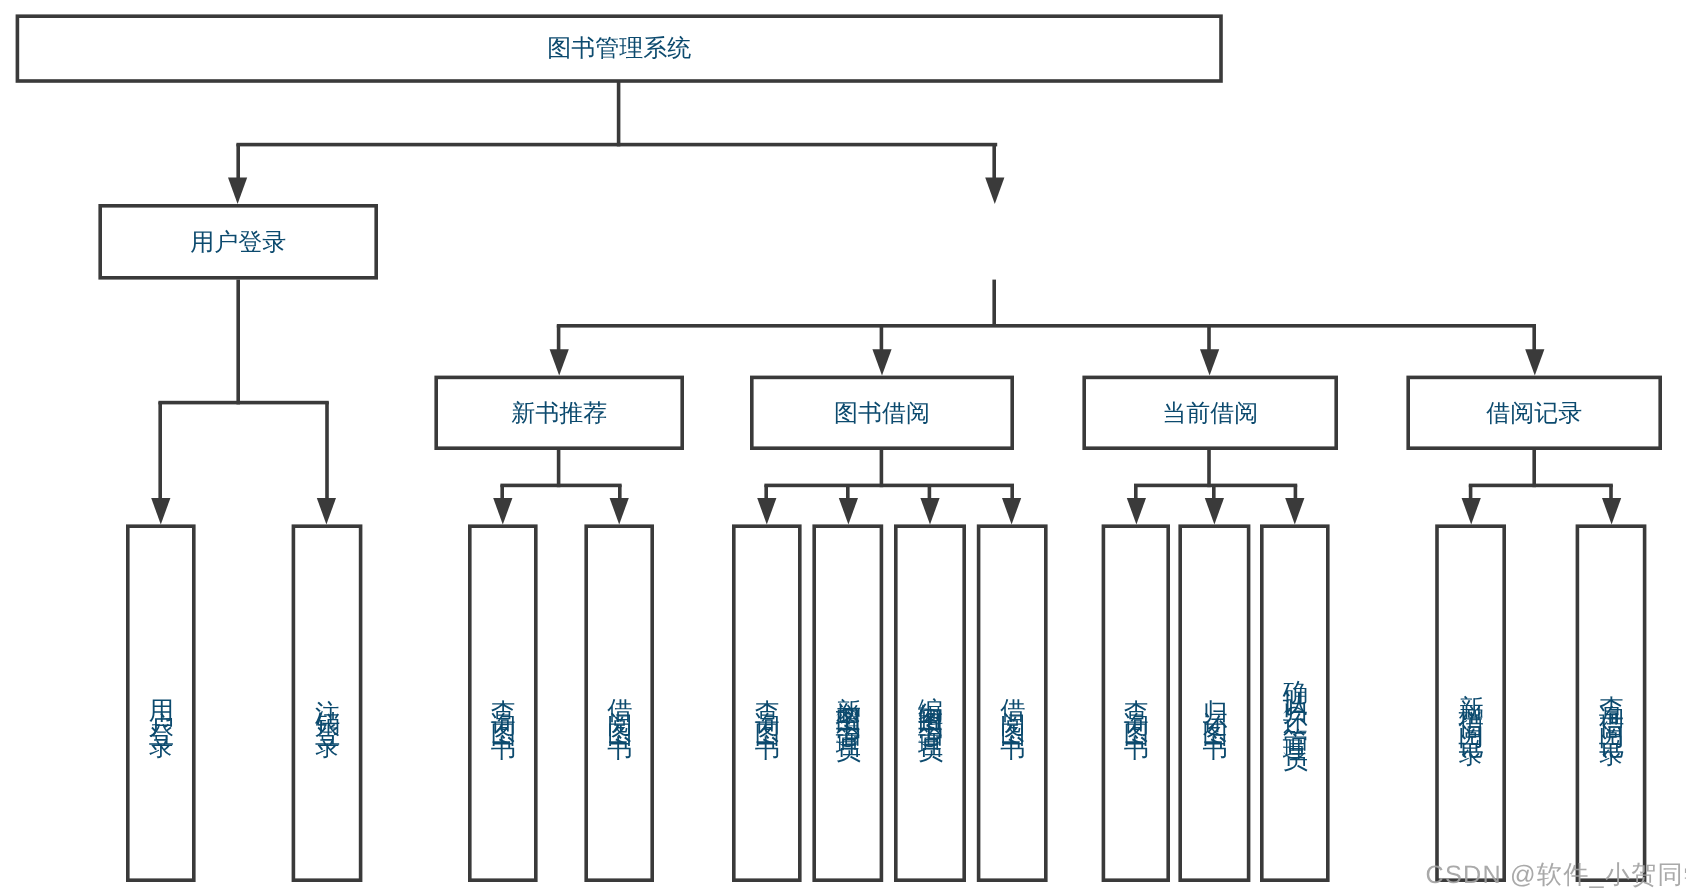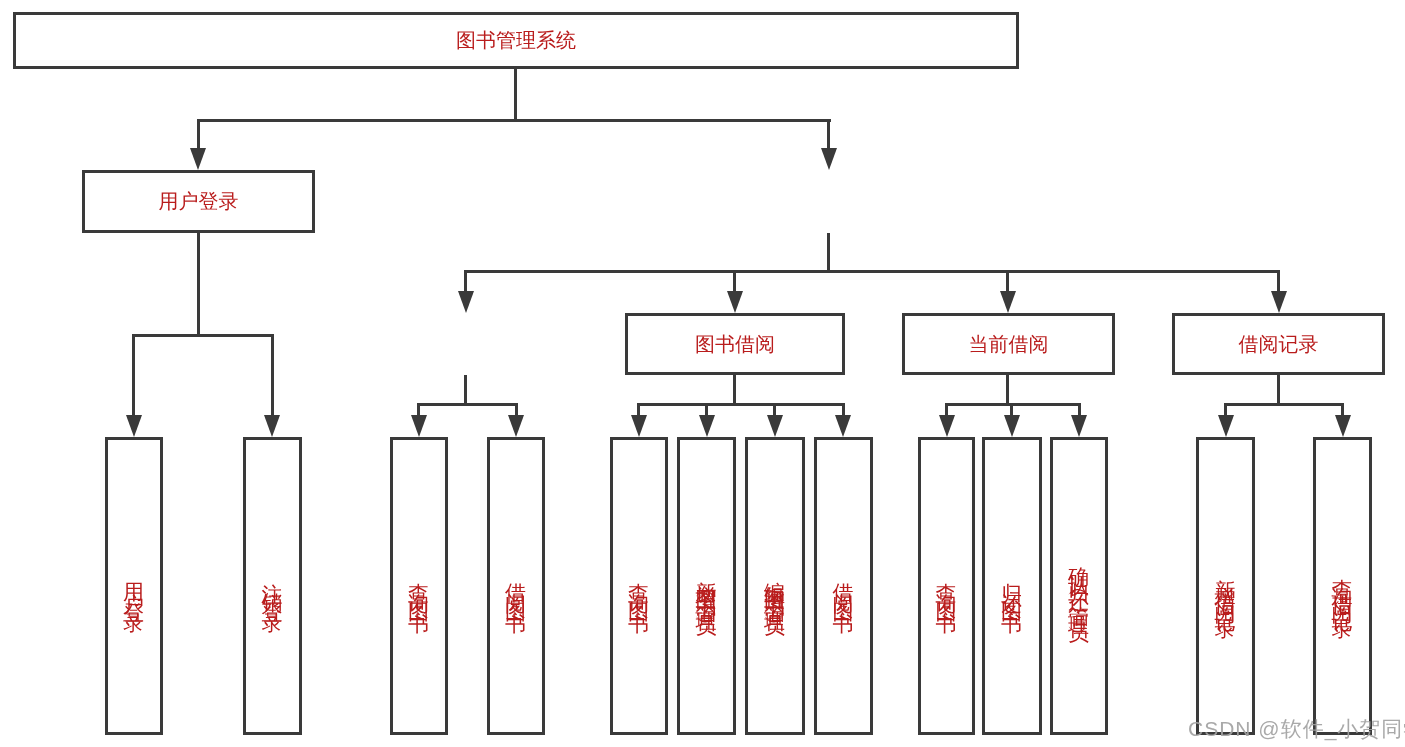--- a/index.html
+++ b/index.html
@@ -3,21 +3,21 @@
 <meta charset="utf-8">
 <style>
   html,body{margin:0;padding:0;background:#ffffff;}
   .canvas{
     position:relative;width:1405px;height:747px;background:#ffffff;overflow:hidden;
     font-family:"Liberation Sans","DejaVu Sans",sans-serif;color:#3a3a3a;
   }
   .box{
     position:absolute;box-sizing:border-box;border:3px solid #3a3a3a;background:#ffffff;
     display:flex;align-items:center;justify-content:center;
-    font-size:20px;color:#b91c1c;white-space:nowrap;
+    font-size:20px;color:#0c4a6e;white-space:nowrap;
   }
   .leaf span{
     writing-mode:vertical-rl;text-orientation:mixed;
     letter-spacing:10px;font-size:21px;line-height:1;
   }
   .leaf span.med{letter-spacing:8px;}
   .leaf span.tight{letter-spacing:5px;}
   .line{position:absolute;background:#3a3a3a;}
   .arrow{
     position:absolute;width:0;height:0;
@@ -31,20 +31,21 @@
 </style>
 </head>
 <body>
 
 <div class="canvas">
 
   <div class="box" style="left:13px;top:12px;width:1006px;height:57px;">图书管理系统</div>
 
   <div class="box" style="left:82px;top:170px;width:233px;height:63px;">用户登录</div>
 
+  <div class="box" style="left:362px;top:313px;width:208px;height:62px;">新书推荐</div>
   <div class="box" style="left:625px;top:313px;width:220px;height:62px;">图书借阅</div>
   <div class="box" style="left:902px;top:313px;width:213px;height:62px;">当前借阅</div>
   <div class="box" style="left:1172px;top:313px;width:213px;height:62px;">借阅记录</div>
 
   <div class="box leaf" style="left:105px;top:437px;width:58px;height:298px;">
     <span>用户登录</span>
     </div>
   <div class="box leaf" style="left:243px;top:437px;width:59px;height:298px;">
     <span>注销登录</span>
     </div>

